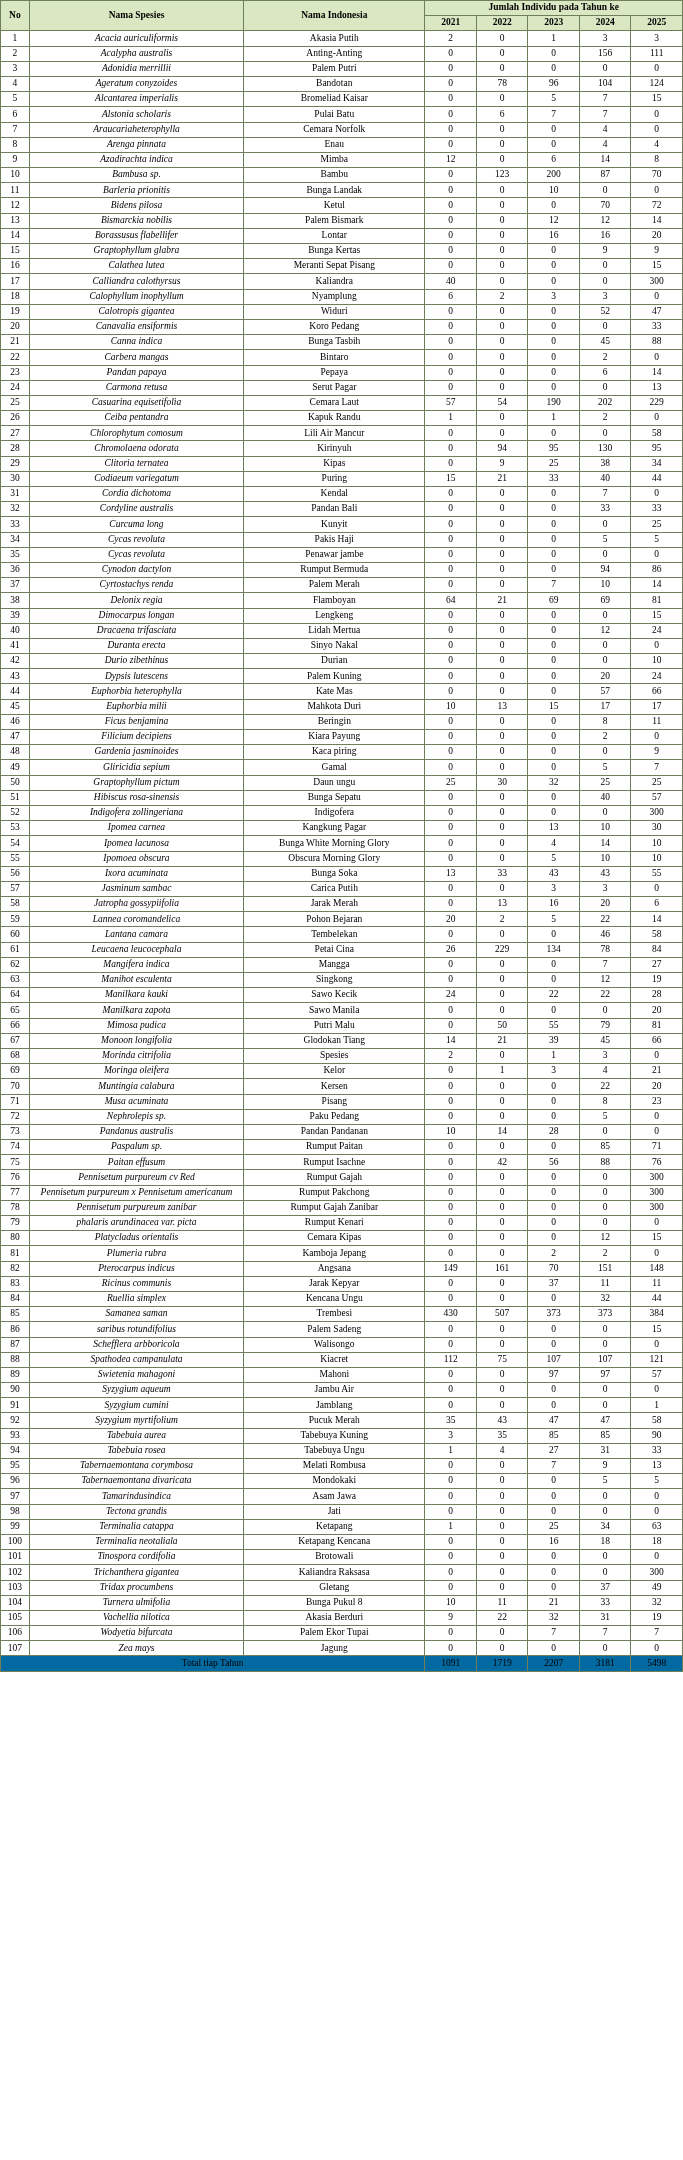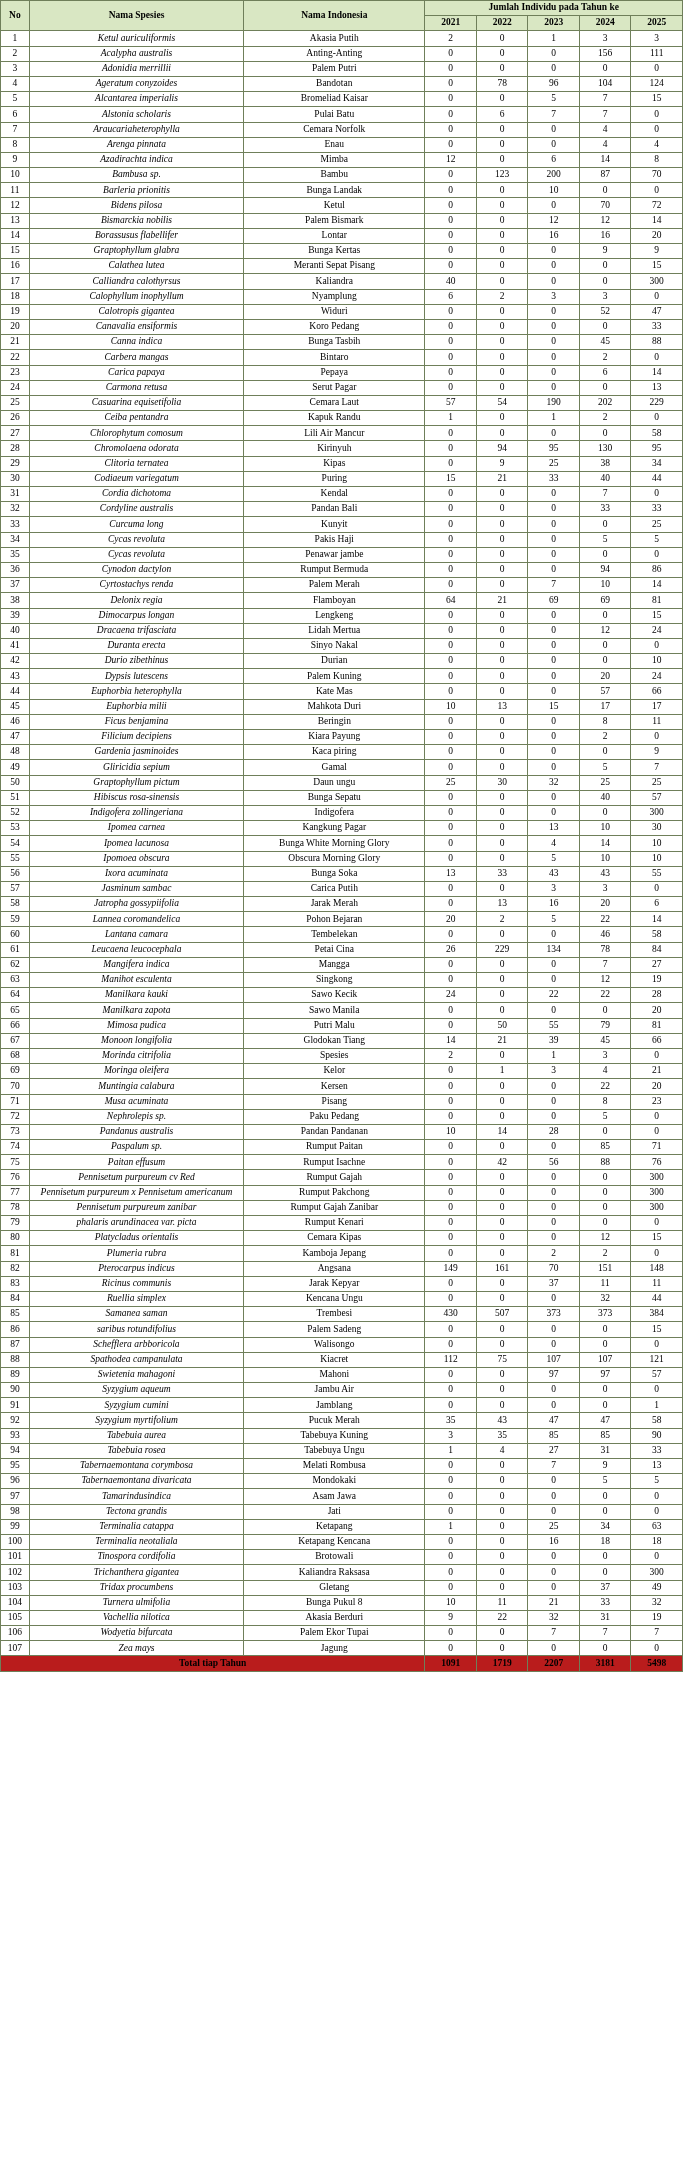--- a/index.html
+++ b/index.html
@@ -40,22 +40,22 @@
   th.head-indo { width: 176px; }
   th.head-years { width: 250px; }
   th.year-col, td.year-col { width: 54px; text-align: center; }
   td.col-no { text-align: center; }
   td.col-species {
     text-align: center;
     font-style: italic;
   }
   td.col-indo { text-align: center; }
   tfoot td {
-    background: #b91c1c;
-    font-weight: bold;
+    background: #0369a1;
+    font-weight: normal;
     text-align: center;
   }
   tfoot td.total-label {
     text-align: center;
   }
 </style>
 </head>
 <body>
 
 <table class="species-table">
@@ -70,21 +70,21 @@
       <th class="year-col">2021</th>
       <th class="year-col">2022</th>
       <th class="year-col">2023</th>
       <th class="year-col">2024</th>
       <th class="year-col">2025</th>
     </tr>
   </thead>
   <tbody id="table-body">
       <tr>
         <td class="col-no">1</td>
-        <td class="col-species">Ketul auriculiformis</td>
+        <td class="col-species">Acacia auriculiformis</td>
         <td class="col-indo">Akasia Putih</td>
         <td class="year-col">2</td>
         <td class="year-col">0</td>
         <td class="year-col">1</td>
         <td class="year-col">3</td>
         <td class="year-col">3</td>
       </tr>
       <tr>
         <td class="col-no">2</td>
         <td class="col-species">Acalypha australis</td>
@@ -290,21 +290,21 @@
         <td class="col-species">Carbera mangas</td>
         <td class="col-indo">Bintaro</td>
         <td class="year-col">0</td>
         <td class="year-col">0</td>
         <td class="year-col">0</td>
         <td class="year-col">2</td>
         <td class="year-col">0</td>
       </tr>
       <tr>
         <td class="col-no">23</td>
-        <td class="col-species">Carica papaya</td>
+        <td class="col-species">Pandan papaya</td>
         <td class="col-indo">Pepaya</td>
         <td class="year-col">0</td>
         <td class="year-col">0</td>
         <td class="year-col">0</td>
         <td class="year-col">6</td>
         <td class="year-col">14</td>
       </tr>
       <tr>
         <td class="col-no">24</td>
         <td class="col-species">Carmona retusa</td>

